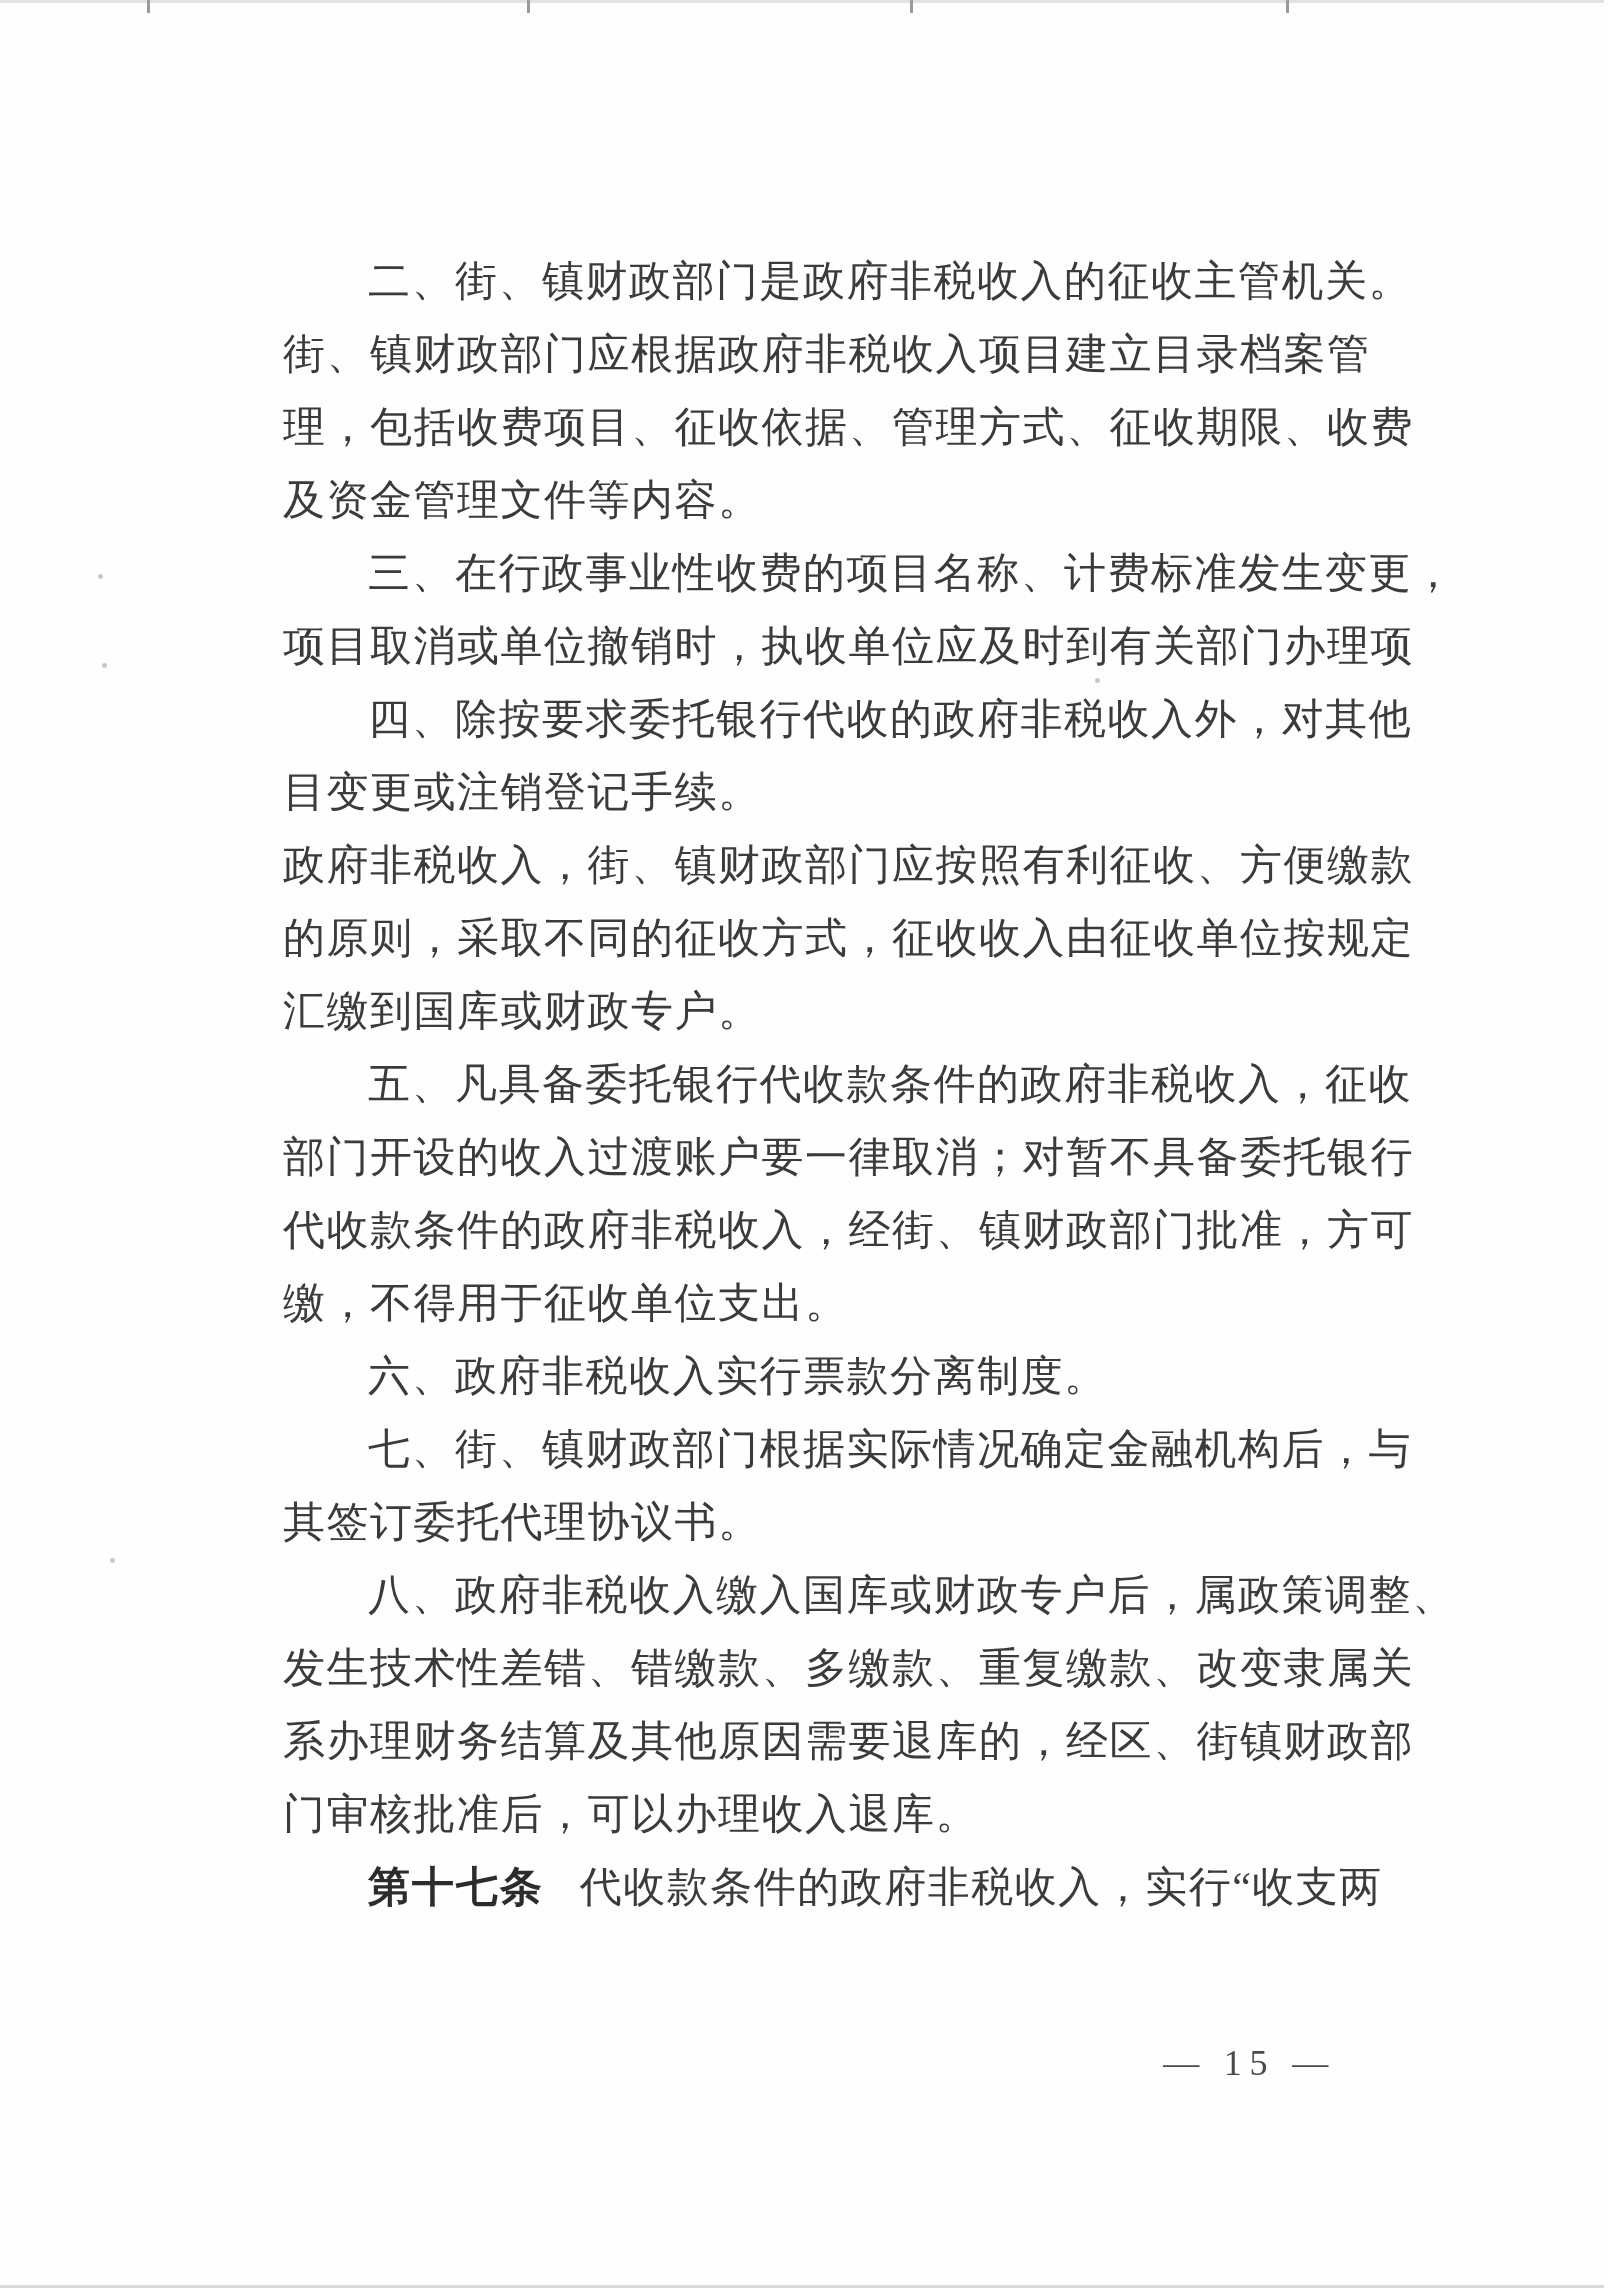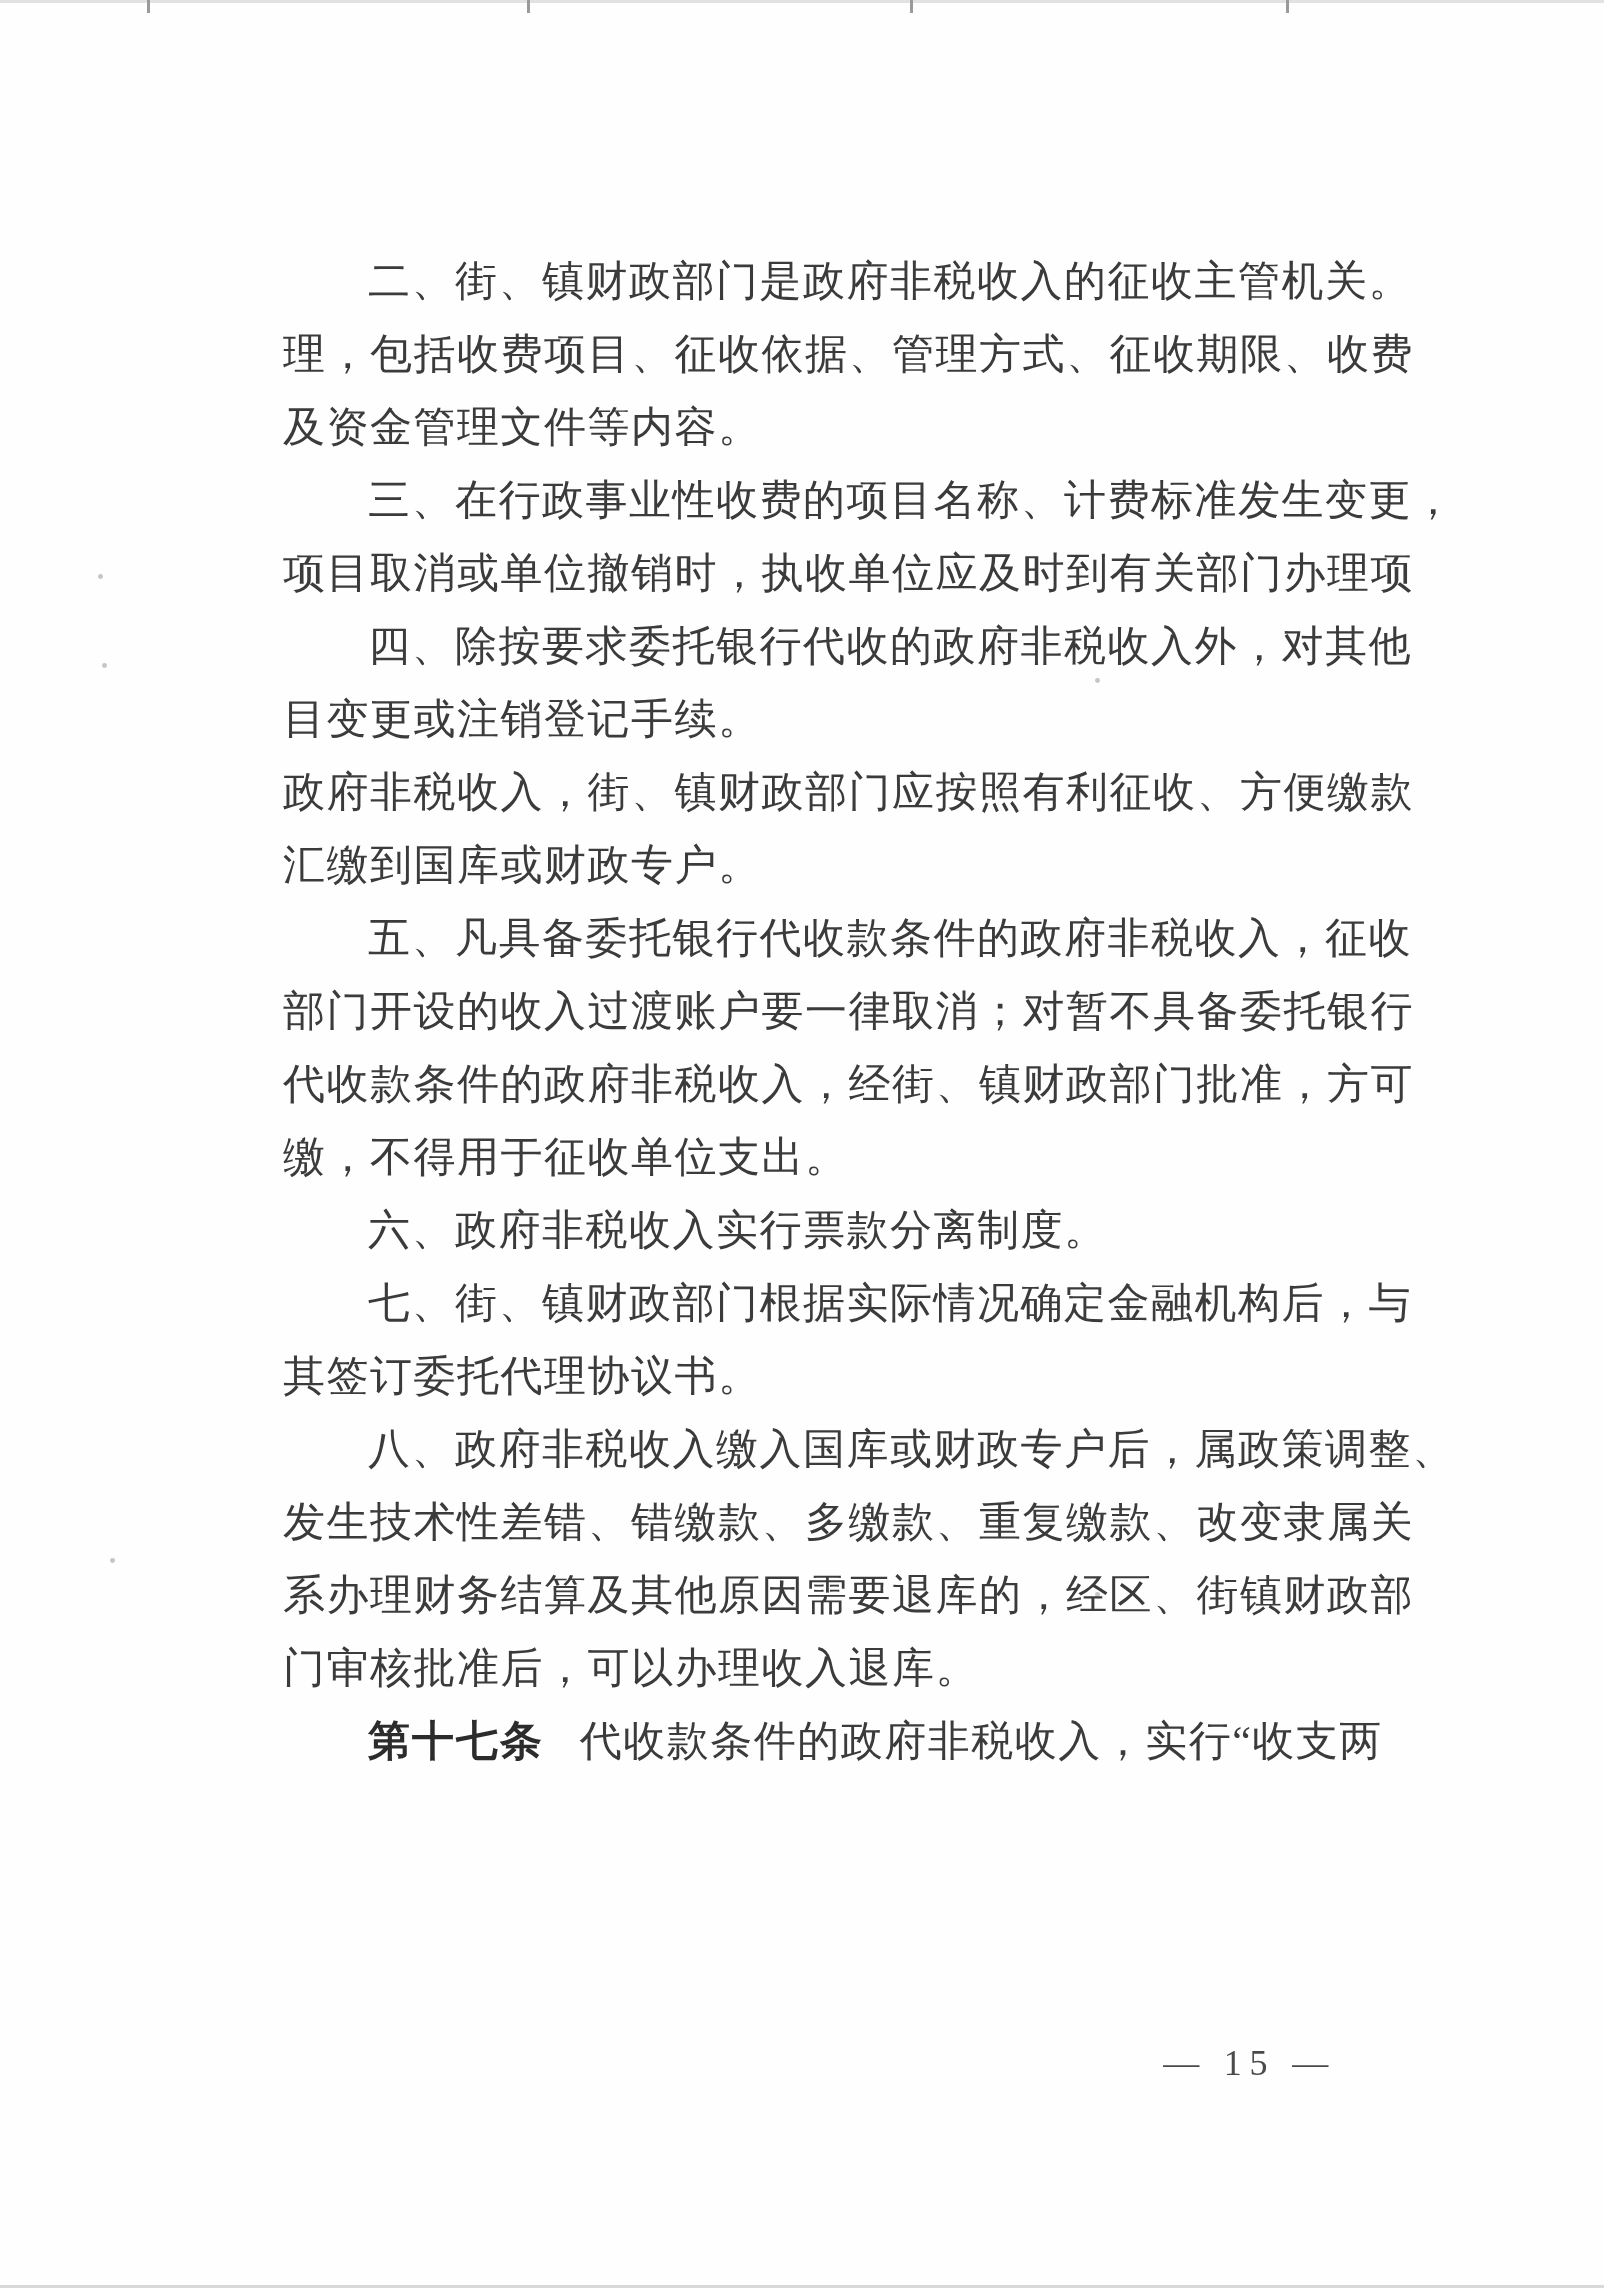--- a/index.html
+++ b/index.html
@@ -92,27 +92,29 @@
   </div>
 
   <span class="speck" style="left:98px; top:574px"></span>
   <span class="speck" style="left:102px; top:663px"></span>
   <span class="speck" style="left:110px; top:1558px"></span>
   <span class="speck" style="left:1095px; top:678px"></span>
   <span class="speck" style="left:1095px; top:1592px"></span>
 
   <div class="text-block" id="lines-container">
       <div class="line indent">二、街、镇财政部门是政府非税收入的征收主管机关。</div>
+      <div class="line">街、镇财政部门应根据政府非税收入项目建立目录档案管</div>
       <div class="line">理，包括收费项目、征收依据、管理方式、征收期限、收费</div>
       <div class="line">及资金管理文件等内容。</div>
       <div class="line indent">三、在行政事业性收费的项目名称、计费标准发生变更，</div>
       <div class="line">项目取消或单位撤销时，执收单位应及时到有关部门办理项</div>
       <div class="line indent">四、除按要求委托银行代收的政府非税收入外，对其他</div>
       <div class="line">目变更或注销登记手续。</div>
       <div class="line">政府非税收入，街、镇财政部门应按照有利征收、方便缴款</div>
+      <div class="line">的原则，采取不同的征收方式，征收收入由征收单位按规定</div>
       <div class="line">汇缴到国库或财政专户。</div>
       <div class="line indent">五、凡具备委托银行代收款条件的政府非税收入，征收</div>
       <div class="line">部门开设的收入过渡账户要一律取消；对暂不具备委托银行</div>
       <div class="line">代收款条件的政府非税收入，经街、镇财政部门批准，方可</div>
       <div class="line">缴，不得用于征收单位支出。</div>
       <div class="line indent">六、政府非税收入实行票款分离制度。</div>
       <div class="line indent">七、街、镇财政部门根据实际情况确定金融机构后，与</div>
       <div class="line">其签订委托代理协议书。</div>
       <div class="line indent">八、政府非税收入缴入国库或财政专户后，属政策调整、</div>
       <div class="line">发生技术性差错、错缴款、多缴款、重复缴款、改变隶属关</div>

